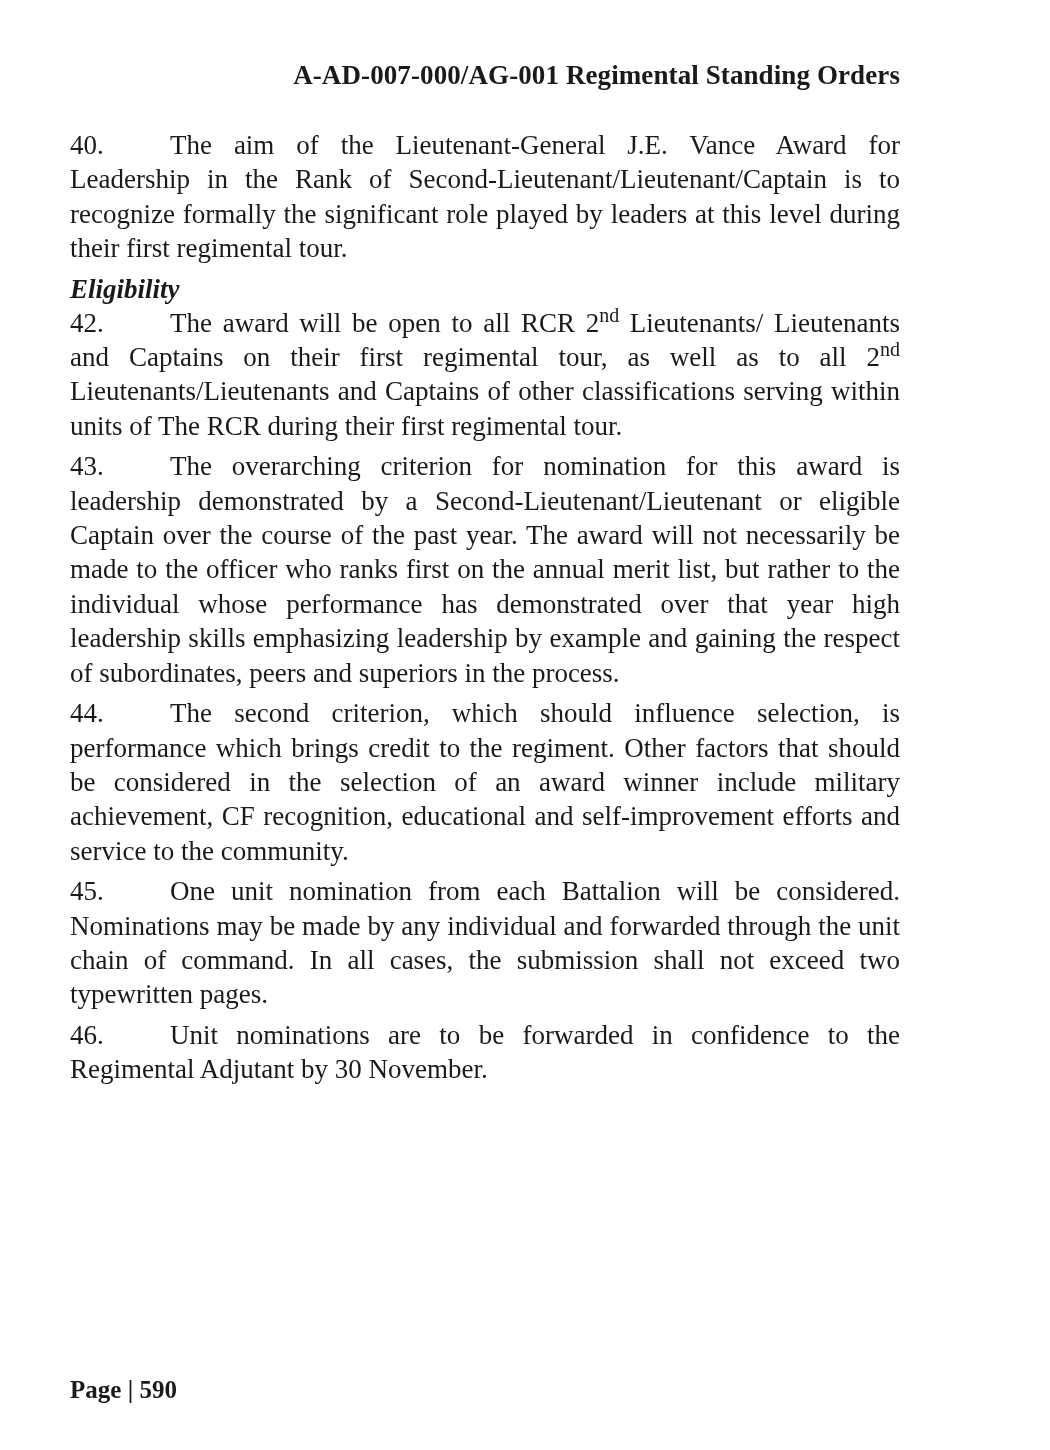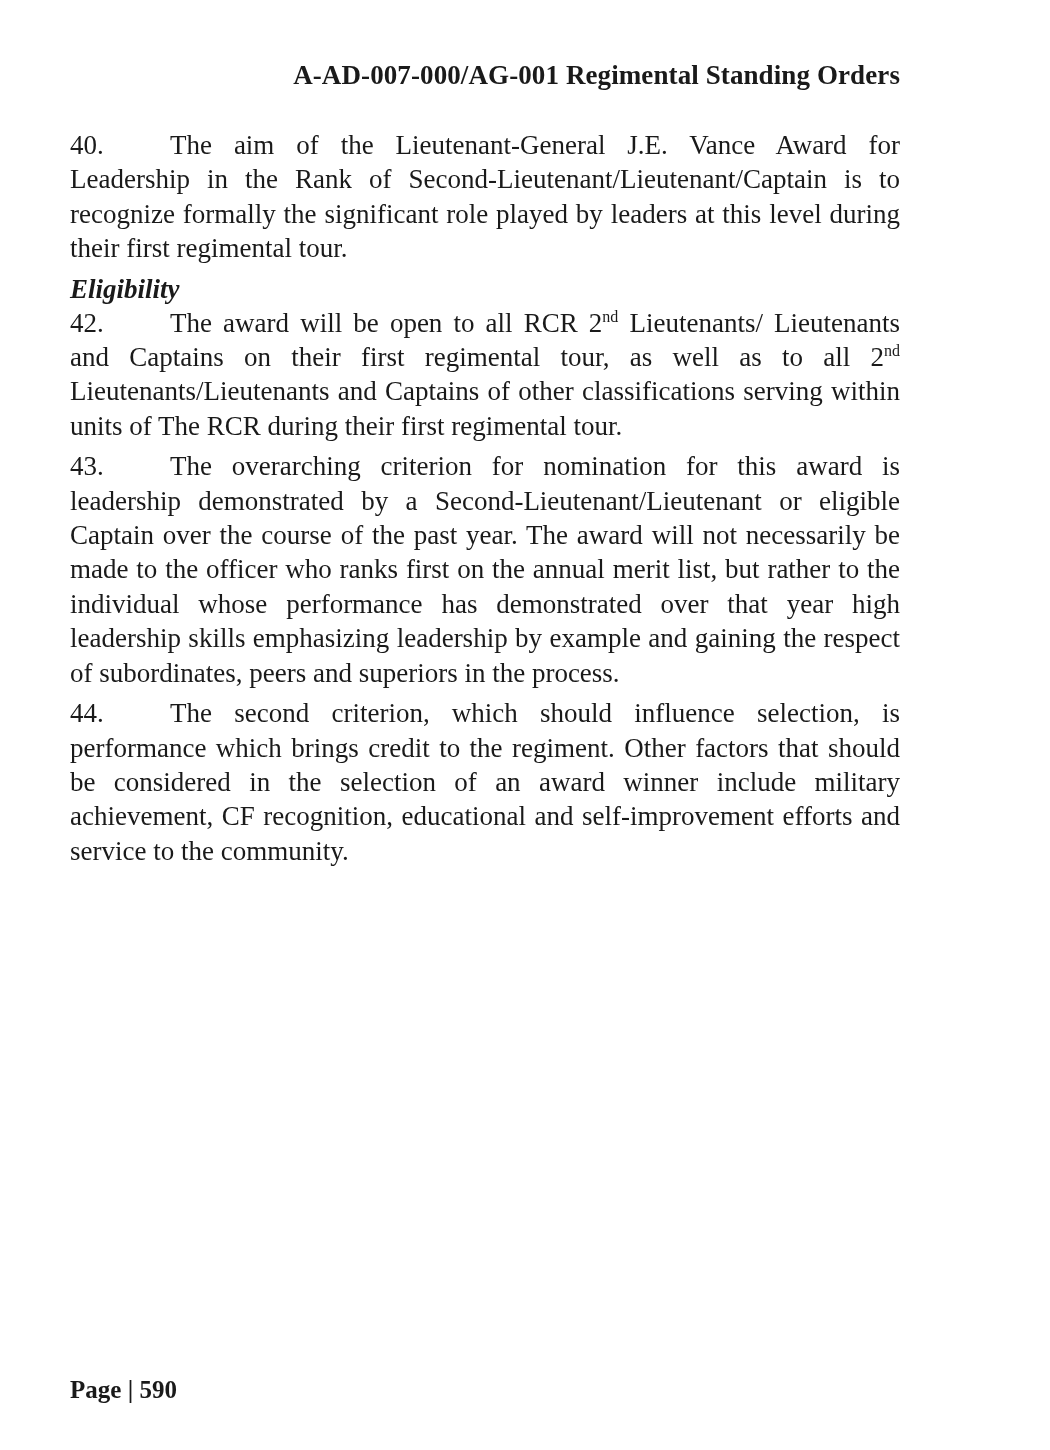--- a/index.html
+++ b/index.html
@@ -4,35 +4,37 @@
 <style>
   html, body { margin: 0; padding: 0; background: #ffffff; }
   body { width: 1050px; height: 1450px; position: relative; overflow: hidden;
     font-family: "Liberation Serif", "DejaVu Serif", serif; color: #1a1a1a; }
   .header { position: absolute; top: 60px; right: 150px; font-size: 27px; font-weight: bold; letter-spacing: 0.1px; text-align: center; }
   .content { position: absolute; top: 128px; left: 70px; width: 830px; font-size: 27px; line-height: 34.4px; }
   h2 { margin: 0; font-size: 27px; font-style: italic; font-weight: bold; line-height: 34px; }
   p { margin: 0 0 6px 0; text-align: justify; }
   .num { display: inline-block; width: 100px; }
   .footer { position: absolute; top: 1376px; left: 70px; font-size: 25px; font-weight: bold; }
-  sup { font-size: 16px; line-height: 0; vertical-align: 10px; }
+  sup { font-size: 20px; line-height: 0; vertical-align: 10px; }
 </style>
 </head>
 <body>
 
 <div class="header">A-AD-007-000/AG-001 Regimental Standing Orders</div>
 
 <div class="content">
   <p><span class="num">40.</span><span>The aim of the Lieutenant-General J.E. Vance Award for Leadership in the Rank of Second-Lieutenant/Lieutenant/Captain is to recognize formally the significant role played by leaders at this level during their first regimental tour.</span></p>
 
   <h2>Eligibility</h2>
   <p><span class="num">42.</span><span>The award will be open to all RCR 2</span><sup>nd</sup><span> Lieutenants/ Lieutenants and Captains on their first regimental tour, as well as to all 2</span><sup>nd</sup><span> Lieutenants/Lieutenants and Captains of other classifications serving within units of The RCR during their first regimental tour.</span></p>
 
   <p><span class="num">43.</span><span>The overarching criterion for nomination for this award is leadership demonstrated by a Second-Lieutenant/Lieutenant or eligible Captain over the course of the past year. The award will not necessarily be made to the officer who ranks first on the annual merit list, but rather to the individual whose performance has demonstrated over that year high leadership skills emphasizing leadership by example and gaining the respect of subordinates, peers and superiors in the process.</span></p>
   <p><span class="num">44.</span><span>The second criterion, which should influence selection, is performance which brings credit to the regiment. Other factors that should be considered in the selection of an award winner include military achievement, CF recognition, educational and self-improvement efforts and service to the community.</span></p>
 
+  <p><span class="num">45.</span><span>One unit nomination from each Battalion will be considered. Nominations may be made by any individual and forwarded through the unit chain of command. In all cases, the submission shall not exceed two typewritten pages.</span></p>
+  <p><span class="num">46.</span><span>Unit nominations are to be forwarded in confidence to the Regimental Adjutant by 30 November.</span></p>
 </div>
 
 <div class="footer">
   <span>Page</span>
   <span>|</span>
   <span>590</span>
 </div>
 
 </body></html>

